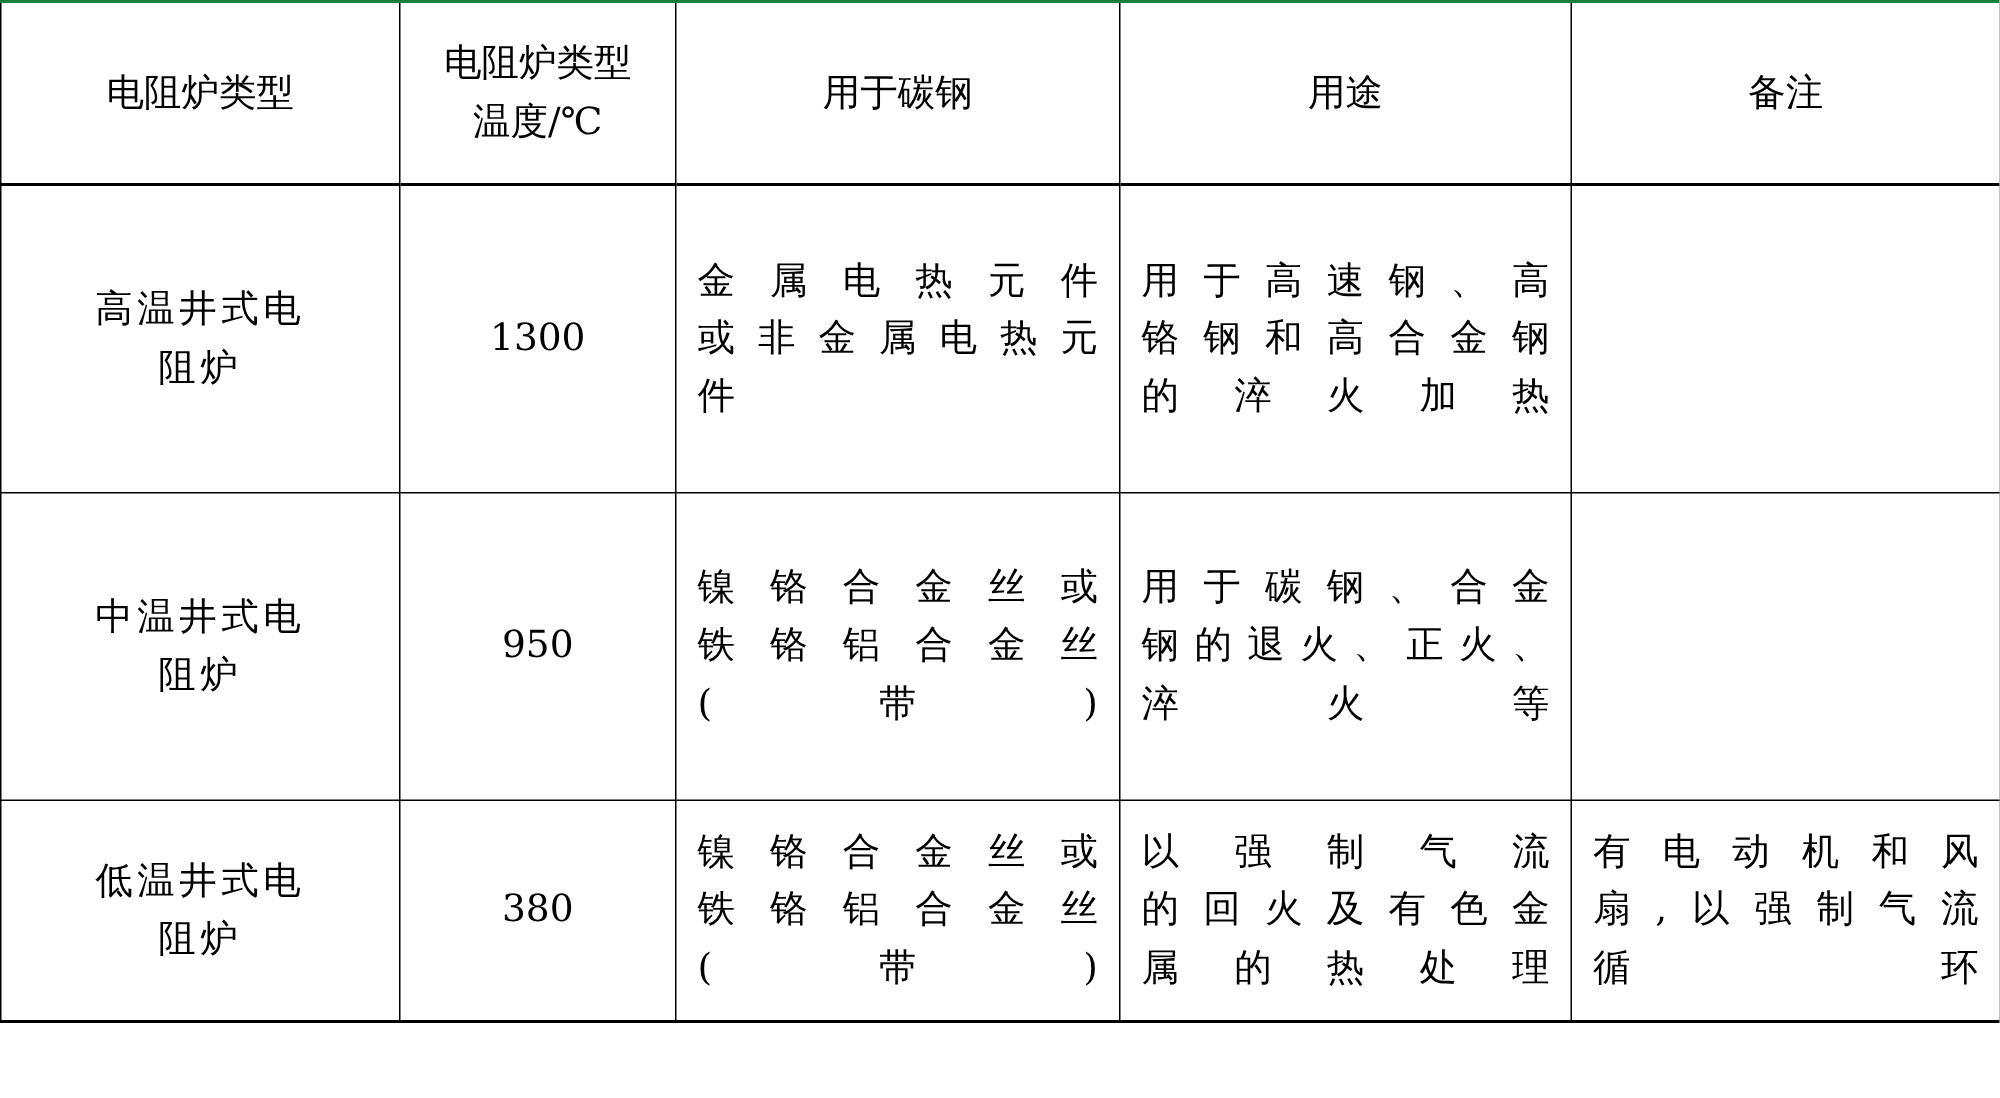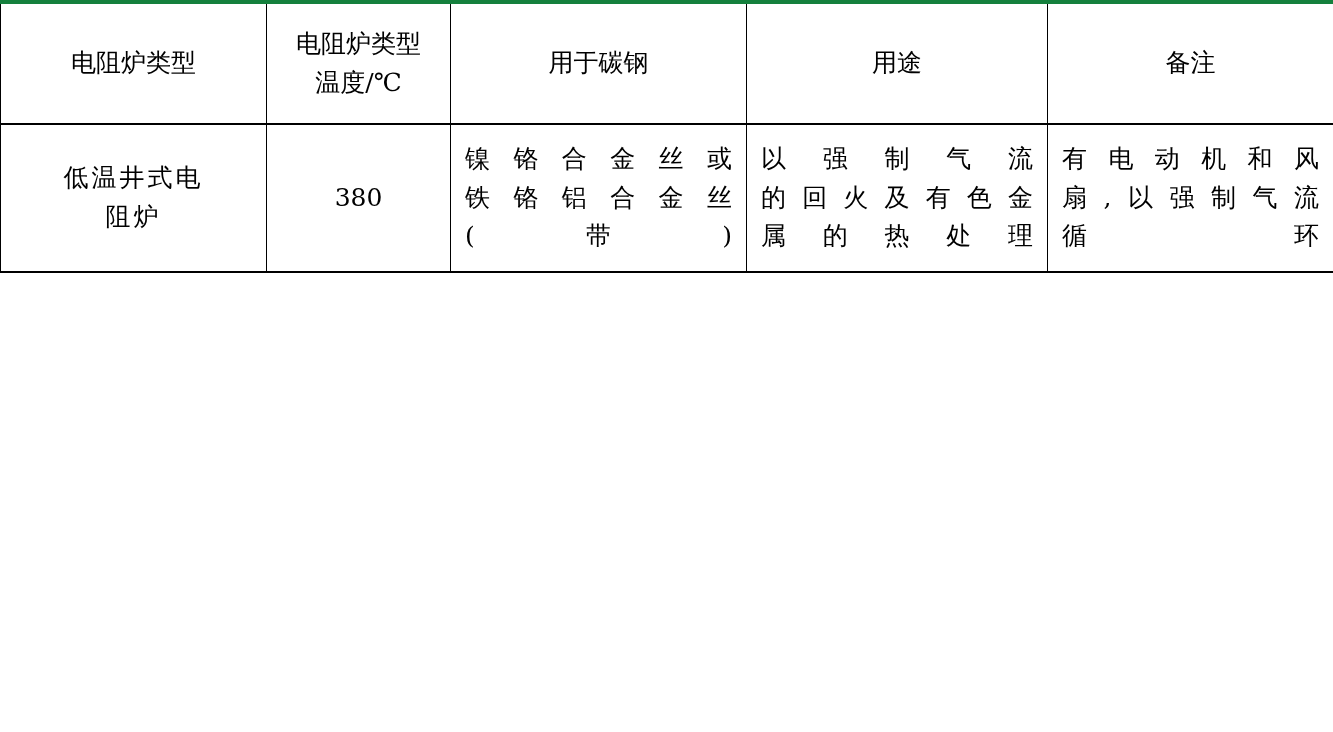--- a/index.html
+++ b/index.html
@@ -17,21 +17,21 @@
   .page {
     position: relative;
     width: 1333px;
     height: 732px;
     box-sizing: border-box;
   }
   table.furnace-table {
     border-collapse: collapse;
     width: 1333px;
     table-layout: fixed;
-    border-top: 4px solid #15803d;
+    border-top: 2px solid #15803d;
     border-bottom: 2px solid #000;
   }
   table.furnace-table col.c0 { width: 266px; }
   table.furnace-table col.c1 { width: 184px; }
   table.furnace-table col.c2 { width: 296px; }
   table.furnace-table col.c3 { width: 301px; }
   table.furnace-table col.c4 { width: 286px; }
 
   table.furnace-table th,
   table.furnace-table td {
@@ -124,20 +124,56 @@
         </th>
         <th>
           <span class="hdr-wrap">用途</span>
         </th>
         <th>
           <span class="hdr-wrap">备注</span>
         </th>
       </tr>
     </thead>
     <tbody>
+      <tr class="row-h1">
+        <td class="cell-type">
+          <span class="type-line l1">高温井式电</span>
+          <span class="type-line l2">阻炉</span>
+        </td>
+        <td class="cell-temp">1300</td>
+        <td class="cell-just">
+          <span class="hdr-wrap cell-just">金属电热元件</span>
+          <span class="hdr-wrap cell-just">或非金属电热元</span>
+          <span class="hdr-wrap cell-plain">件</span>
+        </td>
+        <td class="cell-just">
+          <span class="hdr-wrap cell-just">用于高速钢、高</span>
+          <span class="hdr-wrap cell-just">铬钢和高合金钢</span>
+          <span class="hdr-wrap cell-plain">的淬火加热</span>
+        </td>
+        <td class="cell-plain"></td>
+      </tr>
+      <tr class="row-h2">
+        <td class="cell-type">
+          <span class="type-line l1">中温井式电</span>
+          <span class="type-line l2">阻炉</span>
+        </td>
+        <td class="cell-temp">950</td>
+        <td class="cell-just">
+          <span class="hdr-wrap cell-just">镍铬合金丝或</span>
+          <span class="hdr-wrap cell-just">铁铬铝合金丝</span>
+          <span class="hdr-wrap cell-plain">(带)</span>
+        </td>
+        <td class="cell-just">
+          <span class="hdr-wrap cell-just">用于碳钢、合金</span>
+          <span class="hdr-wrap cell-just">钢的退火、正火、</span>
+          <span class="hdr-wrap cell-plain">淬火等</span>
+        </td>
+        <td class="cell-plain"></td>
+      </tr>
       <tr class="row-h3">
         <td class="cell-type">
           <span class="type-line l1">低温井式电</span>
           <span class="type-line l2">阻炉</span>
         </td>
         <td class="cell-temp">380</td>
         <td class="cell-just">
           <span class="hdr-wrap cell-just">镍铬合金丝或</span>
           <span class="hdr-wrap cell-just">铁铬铝合金丝</span>
           <span class="hdr-wrap cell-plain">(带)</span>

